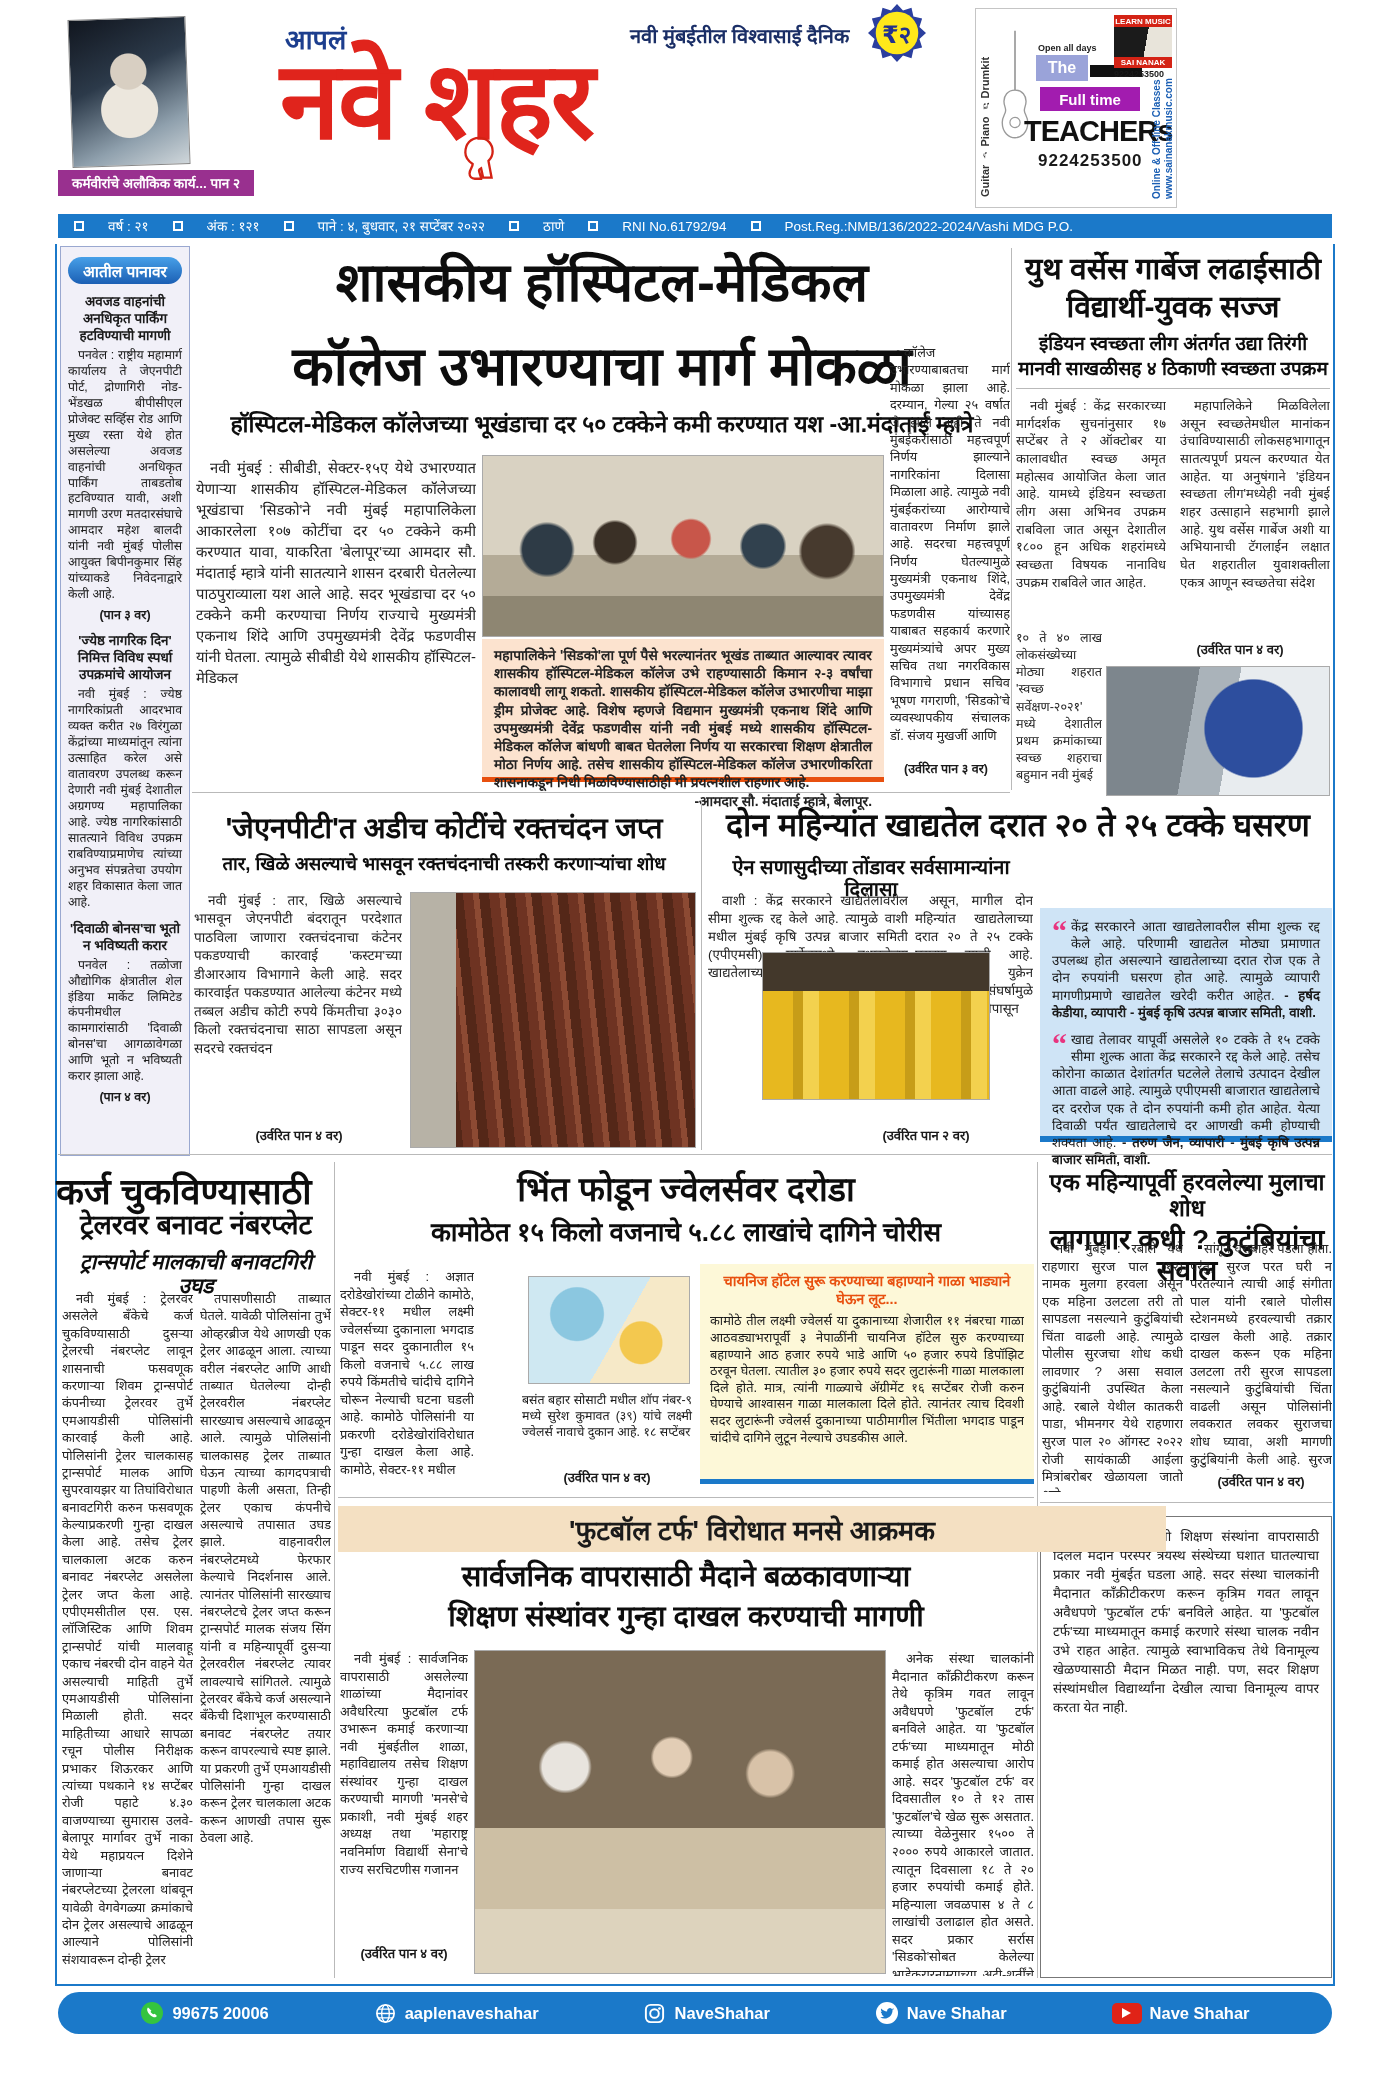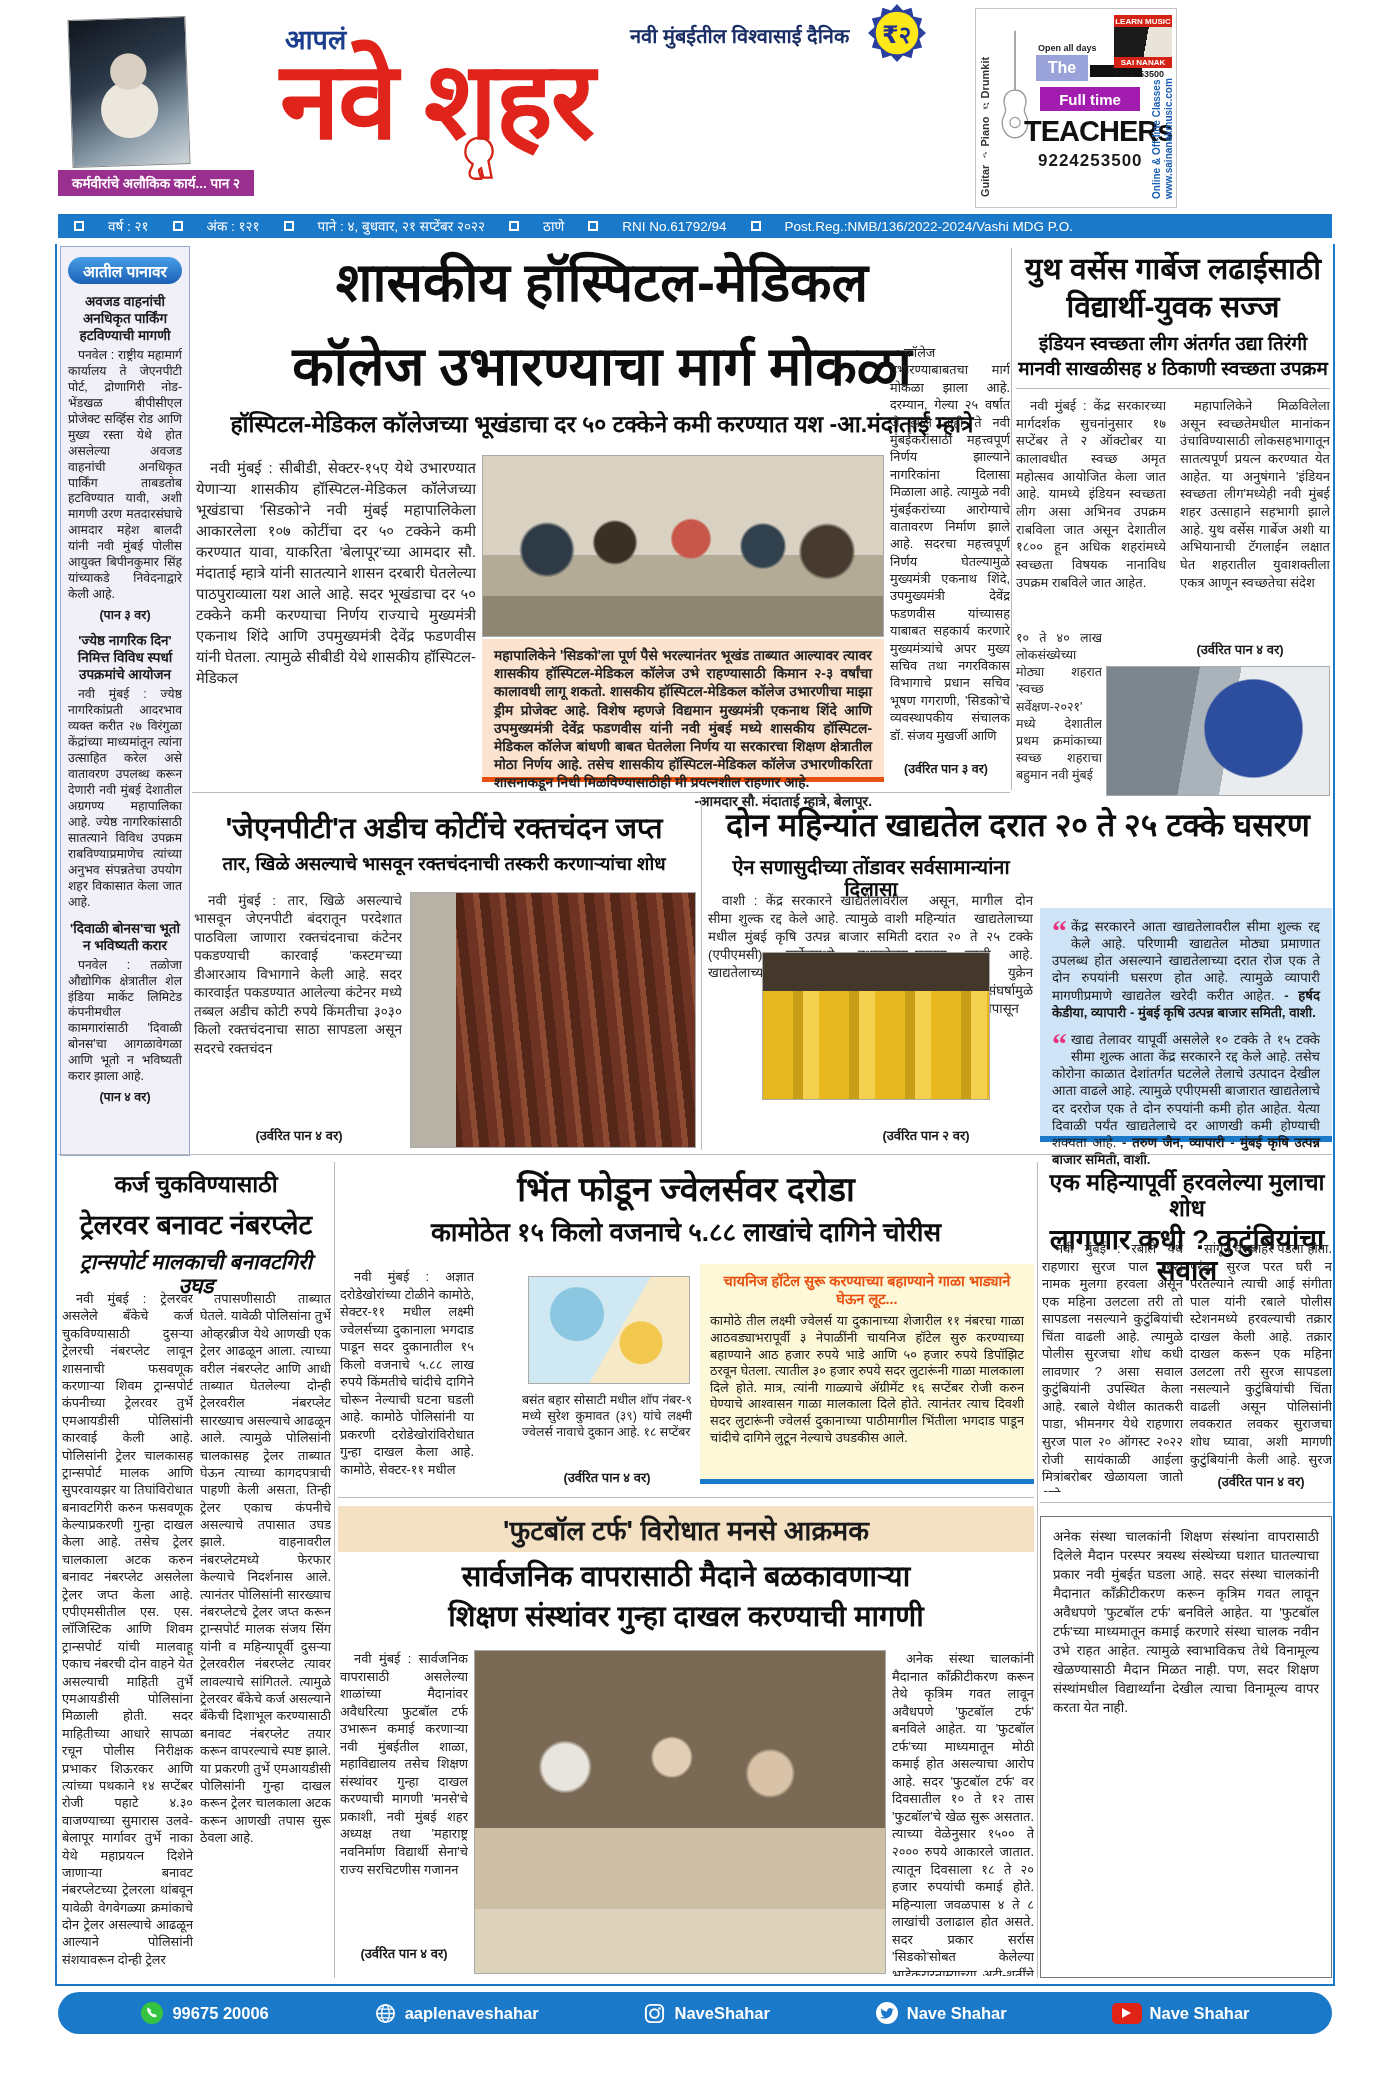--- a/index.html
+++ b/index.html
@@ -213,21 +213,21 @@
     </div>
     <div class="quote">
       <span class="qmark">“</span>
       <span>खाद्य तेलावर यापूर्वी असलेले १० टक्के ते १५ टक्के सीमा शुल्क आता केंद्र सरकारने रद्द केले आहे. तसेच कोरोना काळात देशांतर्गत घटलेले तेलाचे उत्पादन देखील आता वाढले आहे. त्यामुळे एपीएमसी बाजारात खाद्यतेलाचे दर दररोज एक ते दोन रुपयांनी कमी होत आहेत. येत्या दिवाळी पर्यंत खाद्यतेलाचे दर आणखी कमी होण्याची शक्यता आहे.</span>
       <span class="attrib">- तरुण जैन, व्यापारी - मुंबई कृषि उत्पन्न बाजार समिती, वाशी.</span>
     </div>
   </div>
 
   <div class="abs hdiv" style="left:58px;top:1154px;width:1274px;"></div>
 
-  <div class="abs hd" style="left:60px;top:1172px;width:272px;font-size:23px;">कर्ज चुकविण्यासाठी</div>
+  <div class="abs hd" style="left:48px;top:1172px;width:272px;font-size:36px;">कर्ज चुकविण्यासाठी</div>
   <div class="abs hd" style="left:60px;top:1210px;width:272px;font-size:27px;">ट्रेलरवर बनावट नंबरप्लेट</div>
   <div class="abs hd" style="left:60px;top:1250px;width:272px;font-size:21px;font-style:italic;">ट्रान्सपोर्ट मालकाची बनावटगिरी उघड</div>
   <div class="abs bt" style="left:62px;top:1290px;width:131px;height:688px;font-size:12.8px;">नवी मुंबई : ट्रेलरवर असलेले बँकेचे कर्ज चुकविण्यासाठी दुसऱ्या ट्रेलरची नंबरप्लेट लावून शासनाची फसवणूक करणाऱ्या शिवम ट्रान्सपोर्ट कंपनीच्या ट्रेलरवर तुर्भे एमआयडीसी पोलिसांनी कारवाई केली आहे. पोलिसांनी ट्रेलर चालकासह ट्रान्सपोर्ट मालक आणि सुपरवायझर या तिघांविरोधात बनावटगिरी करुन फसवणूक केल्याप्रकरणी गुन्हा दाखल केला आहे. तसेच ट्रेलर चालकाला अटक करुन बनावट नंबरप्लेट असलेला ट्रेलर जप्त केला आहे. एपीएमसीतील एस. एस. लॉजिस्टिक आणि शिवम ट्रान्सपोर्ट यांची मालवाहू एकाच नंबरची दोन वाहने येत असल्याची माहिती तुर्भे एमआयडीसी पोलिसांना मिळाली होती. सदर माहितीच्या आधारे सापळा रचून पोलीस निरीक्षक प्रभाकर शिऊरकर आणि त्यांच्या पथकाने १४ सप्टेंबर रोजी पहाटे ४.३० वाजण्याच्या सुमारास उलवे-बेलापूर मार्गावर तुर्भे नाका येथे महाप्रयत्न दिशेने जाणाऱ्या बनावट नंबरप्लेटच्या ट्रेलरला थांबवून यावेळी वेगवेगळ्या क्रमांकाचे दोन ट्रेलर असल्याचे आढळून आल्याने पोलिसांनी संशयावरून दोन्ही ट्रेलर</div>
   <div class="abs bt" style="left:200px;top:1290px;width:131px;height:688px;font-size:12.8px;">तपासणीसाठी ताब्यात घेतले. यावेळी पोलिसांना तुर्भे ओव्हरब्रीज येथे आणखी एक ट्रेलर आढळून आला. त्याच्या वरील नंबरप्लेट आणि आधी ताब्यात घेतलेल्या दोन्ही ट्रेलरवरील नंबरप्लेट सारख्याच असल्याचे आढळून आले. त्यामुळे पोलिसांनी चालकासह ट्रेलर ताब्यात घेऊन त्याच्या कागदपत्राची पाहणी केली असता, तिन्ही ट्रेलर एकाच कंपनीचे असल्याचे तपासात उघड झाले. वाहनावरील नंबरप्लेटमध्ये फेरफार केल्याचे निदर्शनास आले. त्यानंतर पोलिसांनी सारख्याच नंबरप्लेटचे ट्रेलर जप्त करून ट्रान्सपोर्ट मालक संजय सिंग यांनी व महिन्यापूर्वी दुसऱ्या ट्रेलरवरील नंबरप्लेट त्यावर लावल्याचे सांगितले. त्यामुळे ट्रेलरवर बँकेचे कर्ज असल्याने बँकेची दिशाभूल करण्यासाठी बनावट नंबरप्लेट तयार करून वापरल्याचे स्पष्ट झाले. या प्रकरणी तुर्भे एमआयडीसी पोलिसांनी गुन्हा दाखल करून ट्रेलर चालकाला अटक करून आणखी तपास सुरू ठेवला आहे.</div>
 
   <div class="abs vdiv" style="left:334px;top:1162px;height:816px;"></div>
   <div class="abs vdiv" style="left:1037px;top:1162px;height:816px;"></div>
 
   <div class="abs hd" style="left:338px;top:1170px;width:696px;font-size:34px;">भिंत फोडून ज्वेलर्सवर दरोडा</div>
   <div class="abs hd" style="left:338px;top:1218px;width:696px;font-size:26px;">कामोठेत १५ किलो वजनाचे ५.८८ लाखांचे दागिने चोरीस</div>
@@ -243,21 +243,21 @@
   <div class="abs hd" style="left:1040px;top:1170px;width:294px;font-size:23px;">एक महिन्यापूर्वी हरवलेल्या मुलाचा शोध</div>
   <div class="abs hd" style="left:1040px;top:1224px;width:294px;font-size:28px;">लागणार कधी ? कुटुंबियांचा सवाल</div>
   <div class="abs bt" style="left:1042px;top:1240px;width:141px;height:252px;font-size:12.9px;">नवी मुंबई : रबाले येथे राहणारा सुरज पाल (१२) नामक मुलगा हरवला असून एक महिना उलटला तरी तो सापडला नसल्याने कुटुंबियांची चिंता वाढली आहे. त्यामुळे पोलीस सुरजचा शोध कधी लावणार ? असा सवाल कुटुंबियांनी उपस्थित केला आहे. रबाले येथील कातकरी पाडा, भीमनगर येथे राहणारा सुरज पाल २० ऑगस्ट २०२२ रोजी सायंकाळी आईला मित्रांबरोबर खेळायला जातो असे</div>
   <div class="abs bt" style="left:1190px;top:1240px;width:142px;height:230px;font-size:12.9px;">सांगून घराबाहेर पडला होता. परंतु, सुरज परत घरी न परतल्याने त्याची आई संगीता पाल यांनी रबाले पोलीस स्टेशनमध्ये हरवल्याची तक्रार दाखल केली आहे. तक्रार दाखल करून एक महिना उलटला तरी सुरज सापडला नसल्याने कुटुंबियांची चिंता वाढली असून पोलिसांनी लवकरात लवकर सुराजचा शोध घ्यावा, अशी मागणी कुटुंबियांनी केली आहे. सुरज पाल याचे वय १२</div>
   <div class="abs note" style="left:1190px;top:1472px;width:142px;">(उर्वरित पान ४ वर)</div>
   <div class="abs hdiv" style="left:1040px;top:1502px;width:292px;"></div>
 
   <div class="abs rbox" style="left:1040px;top:1516px;width:292px;height:462px;">अनेक संस्था चालकांनी शिक्षण संस्थांना वापरासाठी दिलेले मैदान परस्पर त्रयस्थ संस्थेच्या घशात घातल्याचा प्रकार नवी मुंबईत घडला आहे. सदर संस्था चालकांनी मैदानात काँक्रीटीकरण करून कृत्रिम गवत लावून अवैधपणे 'फुटबॉल टर्फ' बनविले आहेत. या 'फुटबॉल टर्फ'च्या माध्यमातून कमाई करणारे संस्था चालक नवीन उभे राहत आहेत. त्यामुळे स्वाभाविकच तेथे विनामूल्य खेळण्यासाठी मैदान मिळत नाही. पण, सदर शिक्षण संस्थांमधील विद्यार्थ्यांना देखील त्याचा विनामूल्य वापर करता येत नाही.</div>
 
   <div class="abs hdiv" style="left:338px;top:1497px;width:696px;"></div>
-  <div class="abs peach" style="left:338px;top:1506px;width:696px;height:46px;">'फुटबॉल टर्फ' विरोधात मनसे आक्रमक</div>
+  <div class="abs peach" style="left:338px;top:1506px;width:828px;height:46px;">'फुटबॉल टर्फ' विरोधात मनसे आक्रमक</div>
   <div class="abs hd" style="left:338px;top:1560px;width:696px;font-size:29px;">सार्वजनिक वापरासाठी मैदाने बळकावणाऱ्या</div>
   <div class="abs hd" style="left:338px;top:1600px;width:696px;font-size:29px;">शिक्षण संस्थांवर गुन्हा दाखल करण्याची मागणी</div>
   <div class="abs bt" style="left:340px;top:1650px;width:128px;height:290px;font-size:12.9px;">नवी मुंबई : सार्वजनिक वापरासाठी असलेल्या शाळांच्या मैदानांवर अवैधरित्या फुटबॉल टर्फ उभारून कमाई करणाऱ्या नवी मुंबईतील शाळा, महाविद्यालय तसेच शिक्षण संस्थांवर गुन्हा दाखल करण्याची मागणी 'मनसे'चे प्रकाशी, नवी मुंबई शहर अध्यक्ष तथा 'महाराष्ट्र नवनिर्माण विद्यार्थी सेना'चे राज्य सरचिटणीस गजानन</div>
   <div class="abs note" style="left:340px;top:1944px;width:128px;">(उर्वरित पान ४ वर)</div>
   <div class="abs ph meeting-photo" style="left:474px;top:1650px;width:412px;height:324px;"></div>
   <div class="abs bt" style="left:892px;top:1650px;width:142px;height:326px;font-size:12.9px;">अनेक संस्था चालकांनी मैदानात काँक्रीटीकरण करून तेथे कृत्रिम गवत लावून अवैधपणे 'फुटबॉल टर्फ' बनविले आहेत. या 'फुटबॉल टर्फ'च्या माध्यमातून मोठी कमाई होत असल्याचा आरोप आहे. सदर 'फुटबॉल टर्फ' वर दिवसातील १० ते १२ तास 'फुटबॉल'चे खेळ सुरू असतात. त्याच्या वेळेनुसार १५०० ते २००० रुपये आकारले जातात. त्यातून दिवसाला १८ ते २० हजार रुपयांची कमाई होते. महिन्याला जवळपास ४ ते ८ लाखांची उलाढाल होत असते. सदर प्रकार सर्रास 'सिडको'सोबत केलेल्या भाडेकरारनाम्याच्या अटी-शर्तींचे उल्लंघन आहे. 'सिडको'ने दिलेल्या राखीव मैदानांचा व्यावसायिक वापर करणे बेकायदेशीर आहे.</div>
 
   <div class="abs" style="left:55px;top:1984px;width:1280px;height:2px;background:#1b79c9;"></div>
   <div class="abs footer" style="left:58px;top:1992px;width:1274px;height:42px;">
     <div class="fitem">

